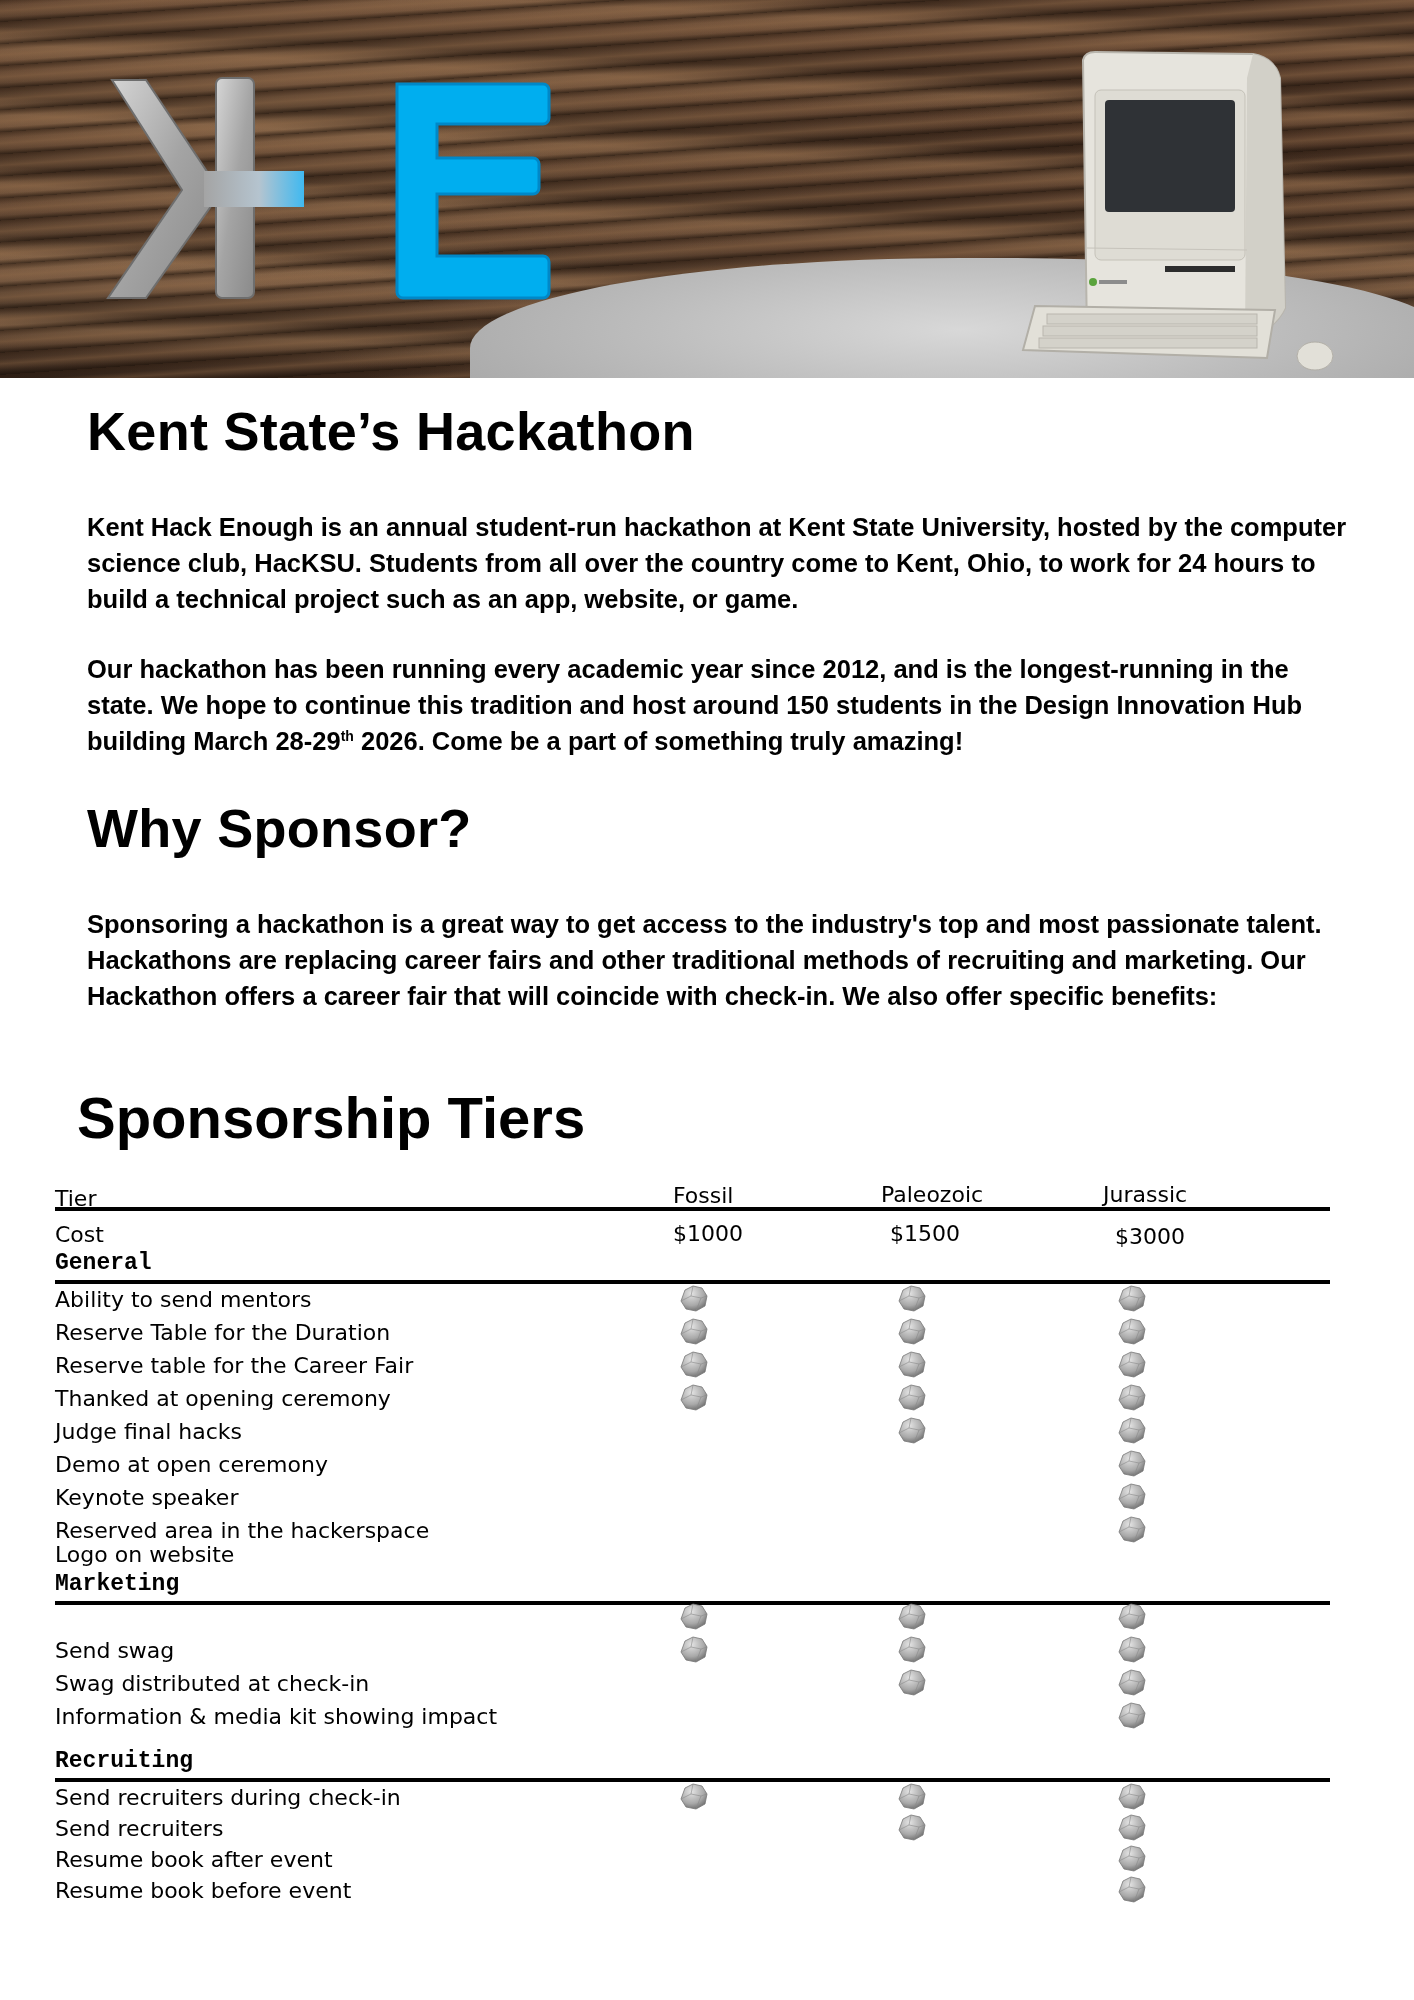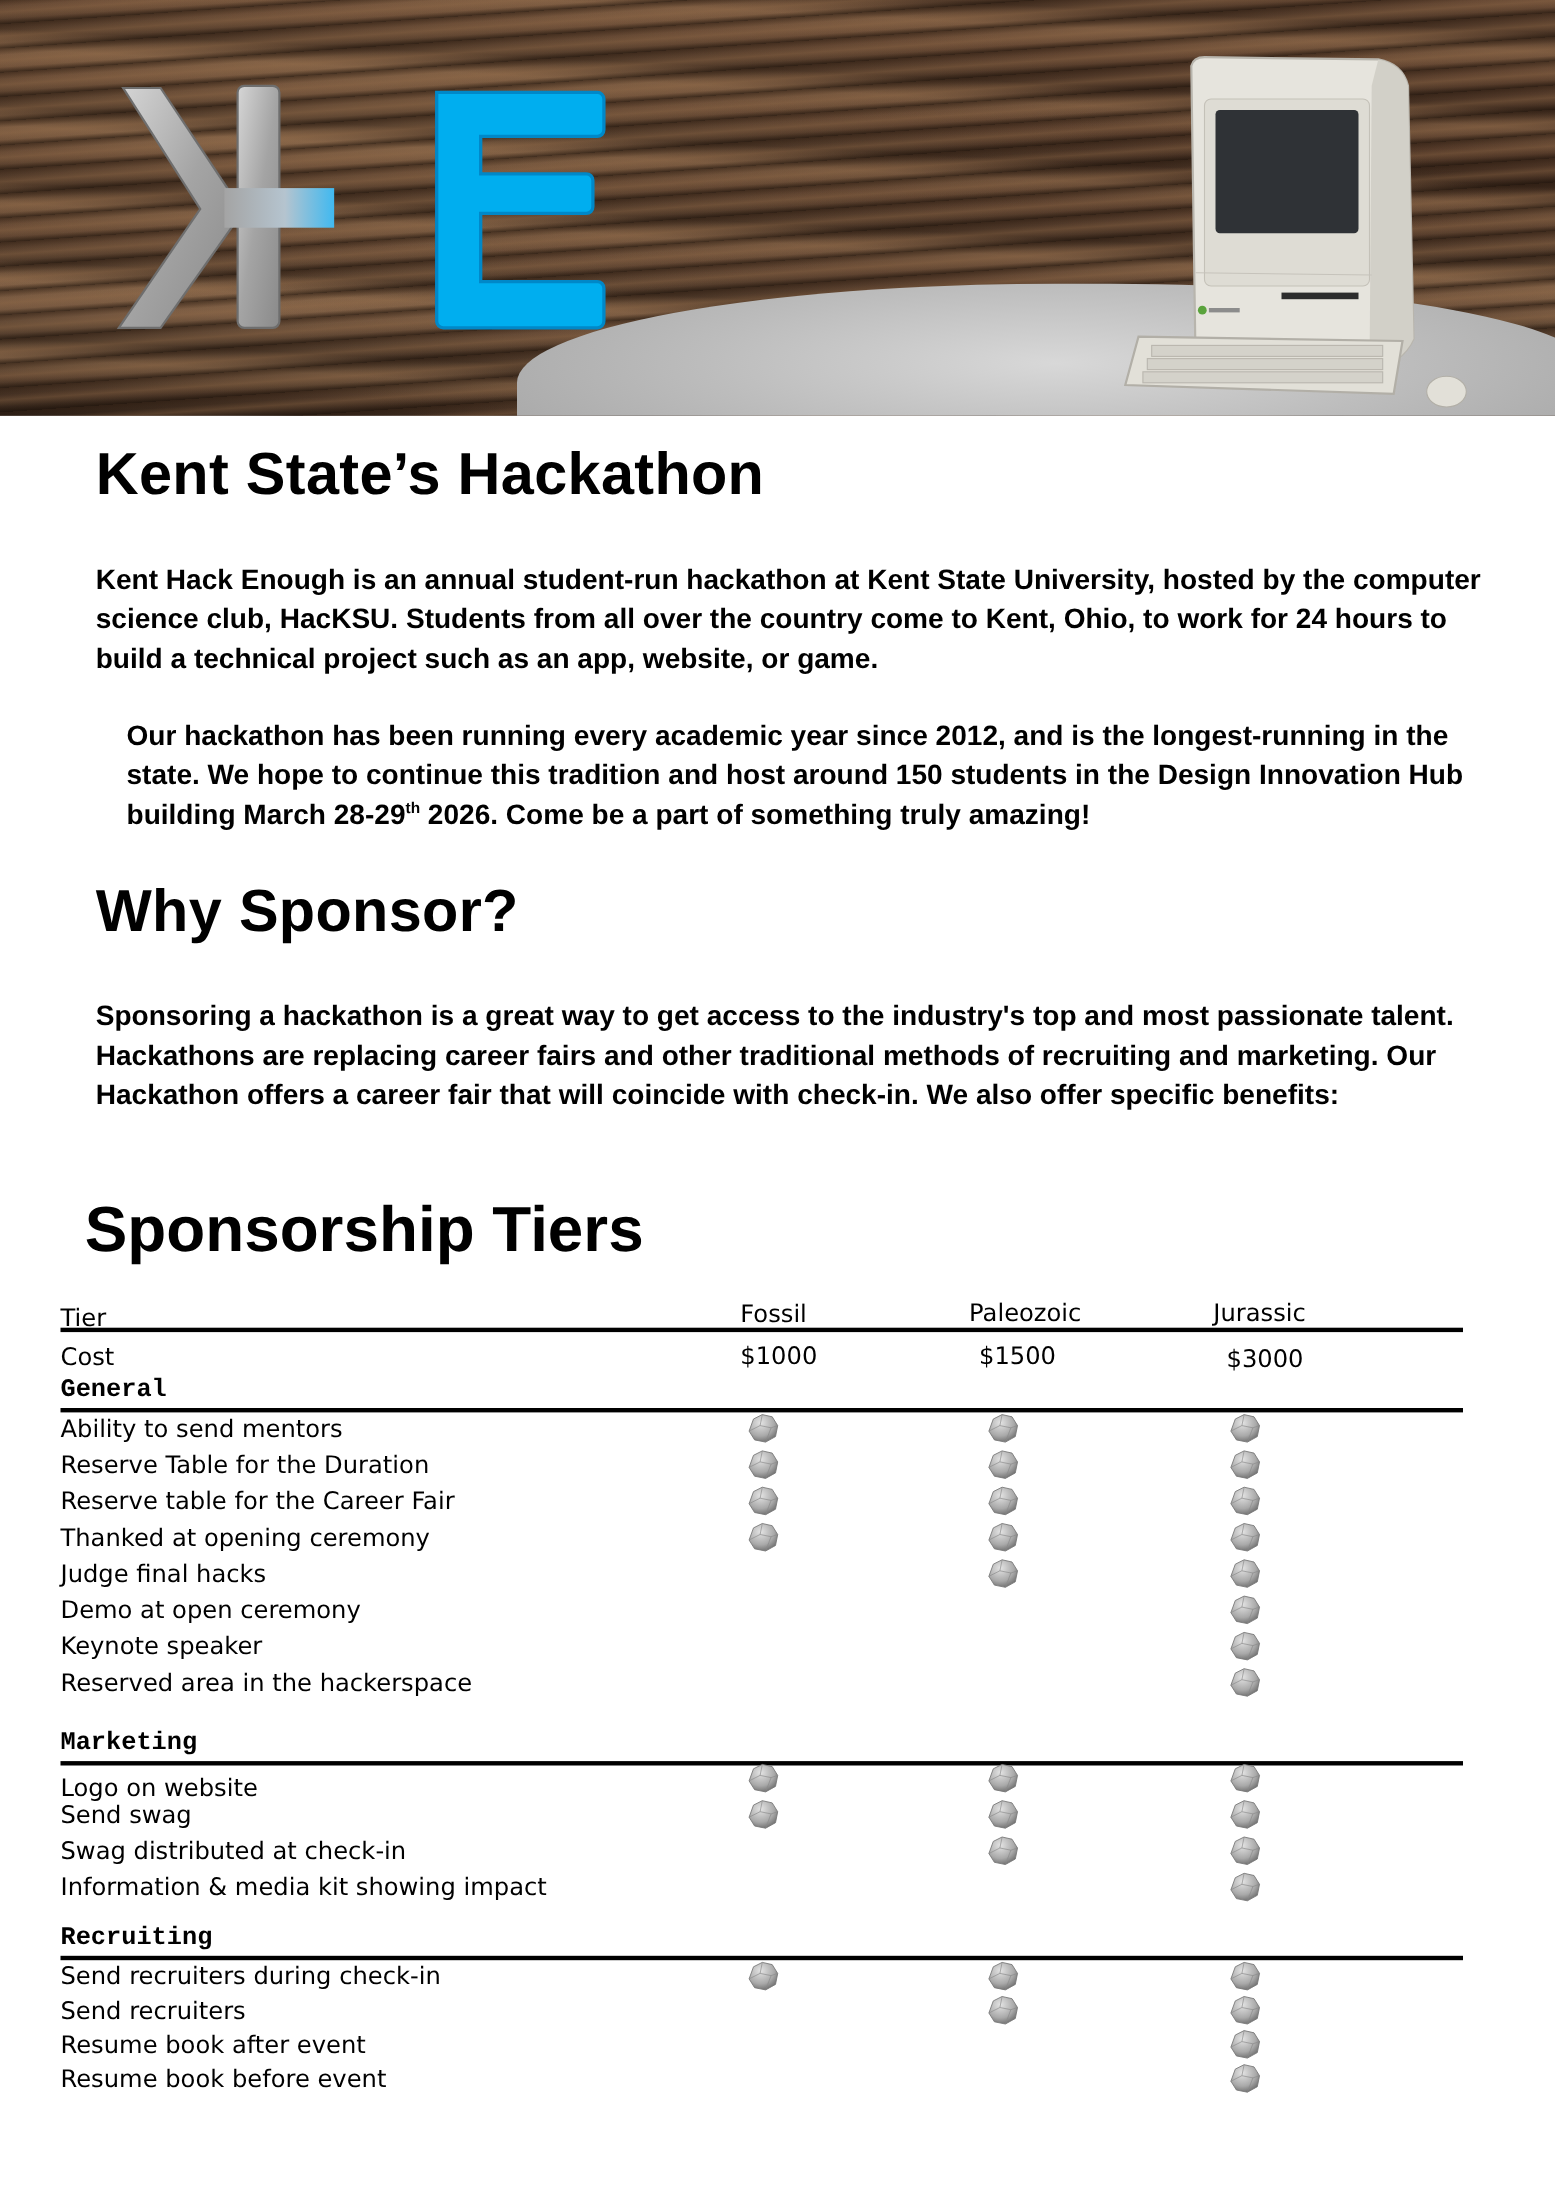--- a/index.html
+++ b/index.html
@@ -86,21 +86,21 @@
       <rect x="68" y="288" width="214" height="10"></rect>
       <rect x="64" y="300" width="218" height="10"></rect>
     </g>
 
     <ellipse cx="340" cy="318" rx="18" ry="14" fill="#e2e0d8" stroke="#b2afa7"></ellipse>
   </svg>
 </div>
 
 <div class="h1" style="top:400px;">Kent State’s Hackathon</div>
 <p class="para" style="top:509px;">Kent Hack Enough is an annual student-run hackathon at Kent State University, hosted by the computer science club, HacKSU. Students from all over the country come to Kent, Ohio, to work for 24 hours to build a technical project such as an app, website, or game.</p>
-<p class="para" style="top:651px;margin-left:28px;"><span>Our hackathon has been running every academic year since 2012, and is the longest-running in the state. We hope to continue this tradition and host around 150 students in the Design Innovation Hub building March 28-29</span><sup>th</sup><span> 2026. Come be a part of something truly amazing!</span></p>
+<p class="para" style="top:651px;"><span>Our hackathon has been running every academic year since 2012, and is the longest-running in the state. We hope to continue this tradition and host around 150 students in the Design Innovation Hub building March 28-29</span><sup>th</sup><span> 2026. Come be a part of something truly amazing!</span></p>
 
 <div class="h1" style="top:797px;">Why Sponsor?</div>
 <p class="para" style="top:906px;">Sponsoring a hackathon is a great way to get access to the industry's top and most passionate talent. Hackathons are replacing career fairs and other traditional methods of recruiting and marketing. Our Hackathon offers a career fair that will coincide with check-in. We also offer specific benefits:</p>
 
 <div class="tbl-title">Sponsorship Tiers</div>
 
 <div id="tier-table">
   <div class="cell" style="left:55px; top:1186px;">Tier</div>
   <div class="cell" style="left:673px; top:1183px;">Fossil</div>
   <div class="cell" style="left:881px; top:1182px;">Paleozoic</div>
@@ -303,21 +303,21 @@
             <stop offset="0" stop-color="#e4e4e4"></stop>
             <stop offset="0.6" stop-color="#a9a9a9"></stop>
             <stop offset="1" stop-color="#5e5e5e"></stop>
           </radialGradient>
         </defs>
         <path d="M6,6 L14,2 L23,4 L28,12 L26,22 L17,27 L7,25 L2,17 Z" fill="url(#rg)" stroke="#777" stroke-width="0.8"></path>
         <path d="M14,2 L12,12 L2,17 M12,12 L22,14 L28,12 M22,14 L17,27" fill="none" stroke="#8a8a8a" stroke-width="0.6"></path>
       </svg></div>
     <div class="cat" style="left: 55px; top: 1571px;">Marketing</div>
     <div class="rule" style="top: 1601px;"></div>
-    <div class="cell" style="left: 55px; top: 1614px;">Logo on website</div>
+    <div class="cell" style="left: 55px; top: 1542px;">Logo on website</div>
     <div class="rock" style="left: 679px; top: 1602px;"><svg viewBox="0 0 30 28" width="30" height="28">
         <defs>
           <radialGradient id="rg" cx="0.4" cy="0.3" r="0.8">
             <stop offset="0" stop-color="#e4e4e4"></stop>
             <stop offset="0.6" stop-color="#a9a9a9"></stop>
             <stop offset="1" stop-color="#5e5e5e"></stop>
           </radialGradient>
         </defs>
         <path d="M6,6 L14,2 L23,4 L28,12 L26,22 L17,27 L7,25 L2,17 Z" fill="url(#rg)" stroke="#777" stroke-width="0.8"></path>
         <path d="M14,2 L12,12 L2,17 M12,12 L22,14 L28,12 M22,14 L17,27" fill="none" stroke="#8a8a8a" stroke-width="0.6"></path>

